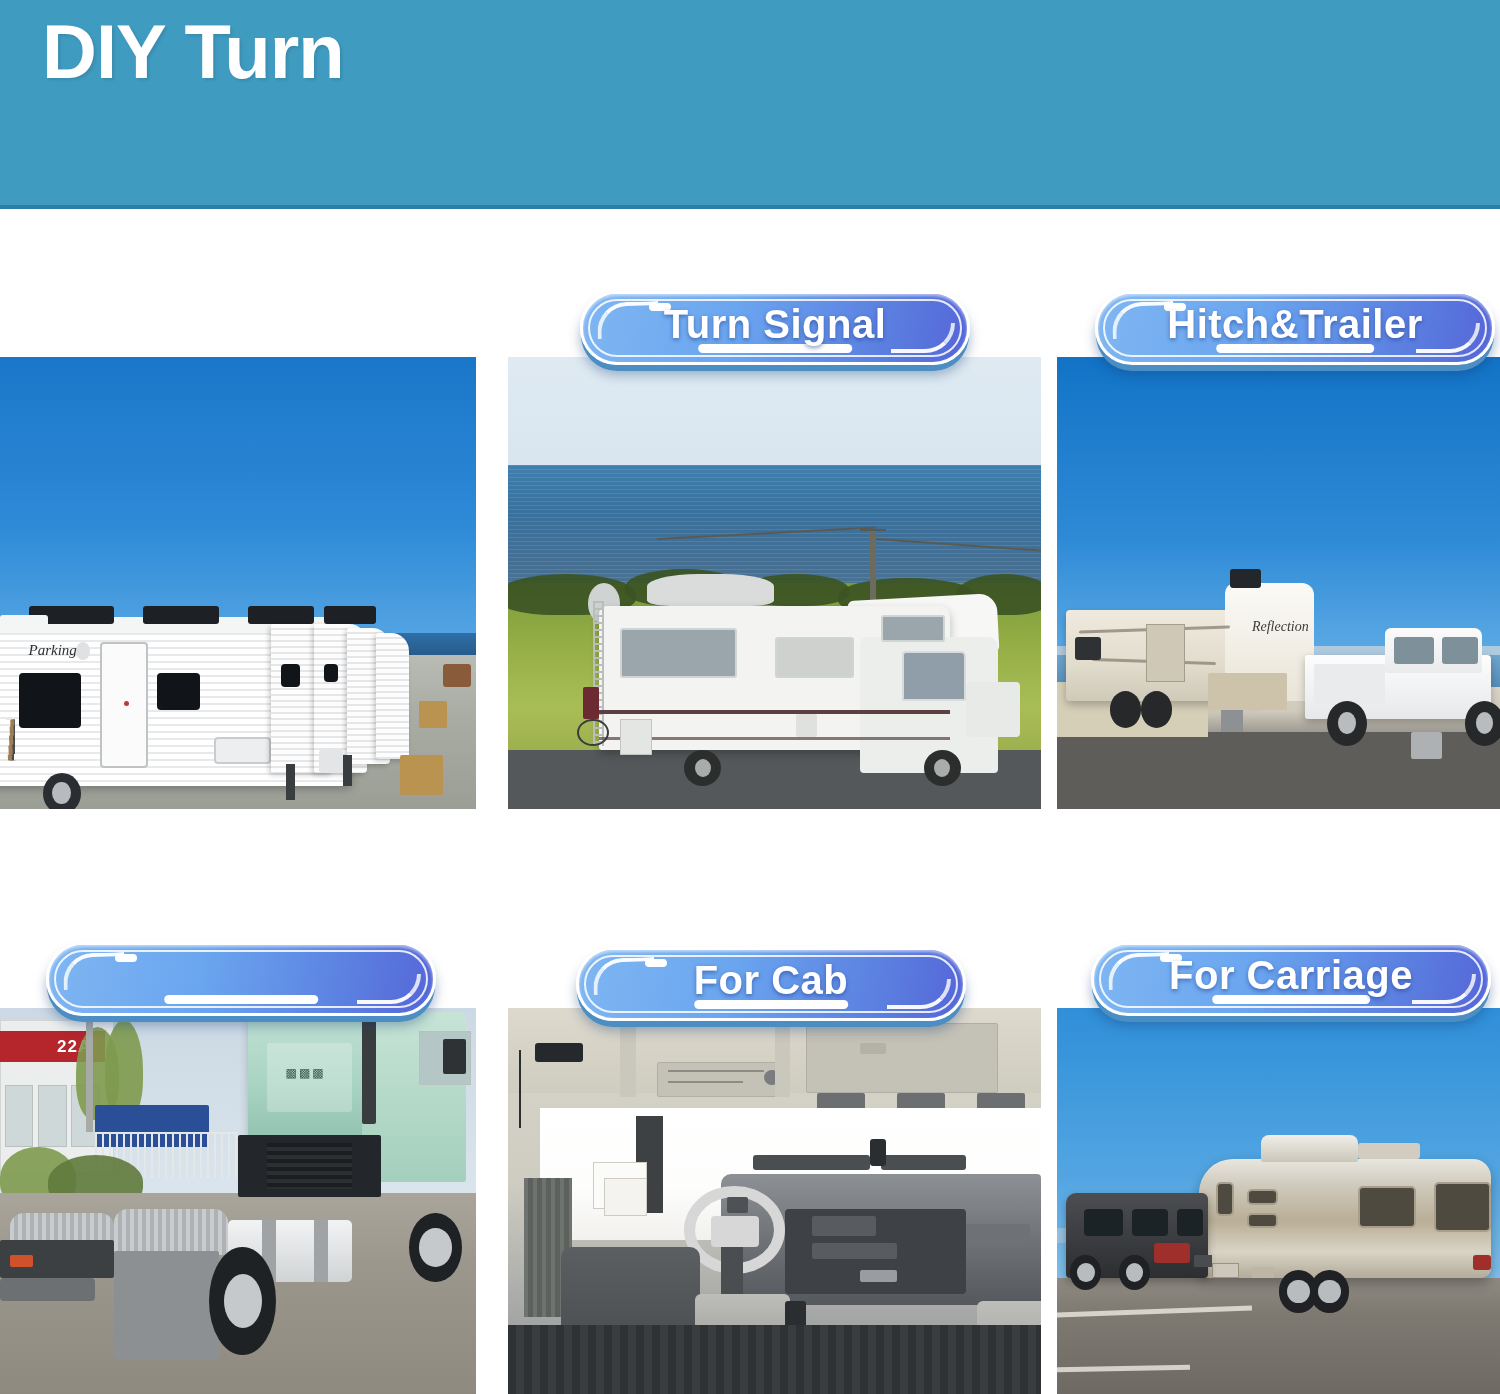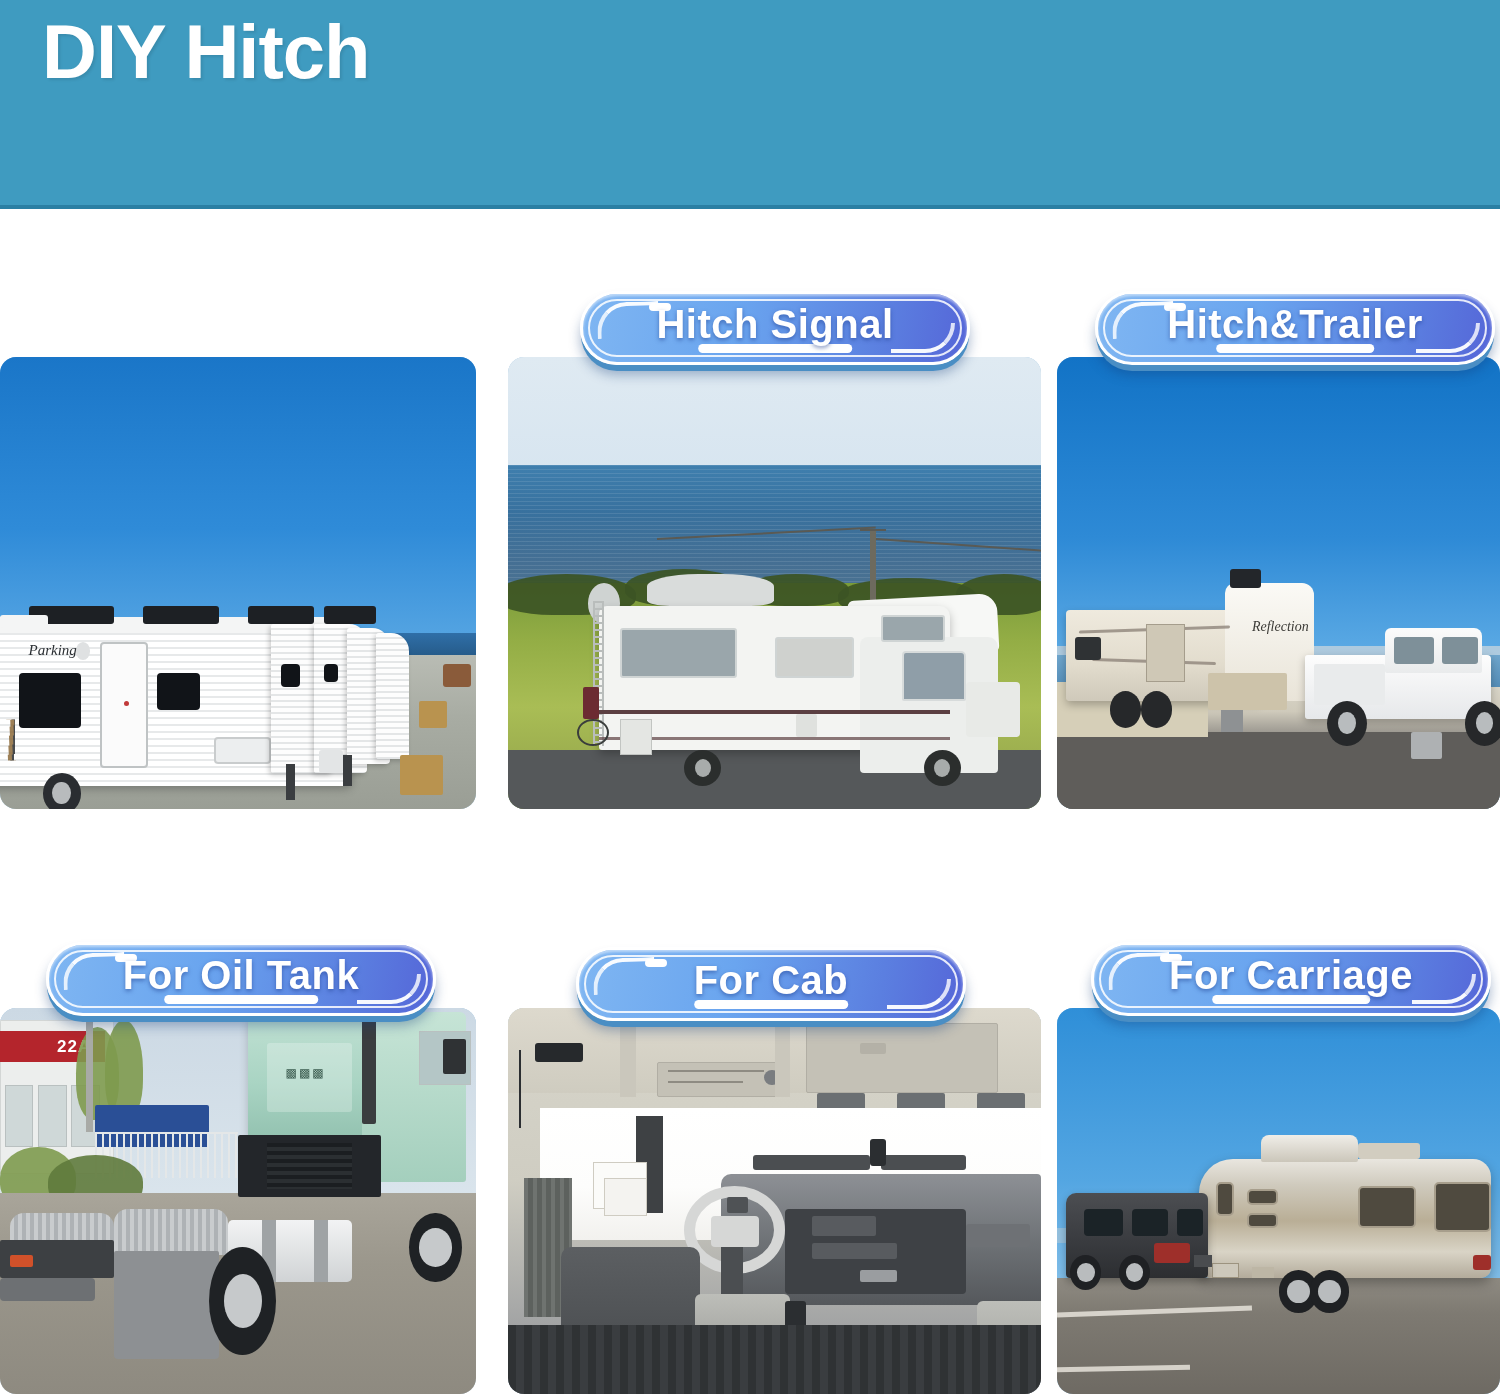--- a/index.html
+++ b/index.html
@@ -27,21 +27,21 @@
     position: absolute; left: 580px; top: 112px;
     font-size: 50px; font-weight: bold; color: #ffffff;
     letter-spacing: 0px; line-height: 1;
     text-shadow: 2px 2px 3px rgba(0,0,0,.10);
   }
 
   
   .cell { position: absolute; }
   .photo {
     position: absolute; left: 0; top: 0; width: 100%; height: 100%;
-    overflow: hidden; background: #9cc3e0; border-radius: 16px;
+    overflow: hidden; background: #9cc3e0;
   }
 
   
   .badge {
     position: absolute; z-index: 9;
     height: 74px; border-radius: 40px;
     background: linear-gradient(100deg, #7fb6f2 0%, #6aa5ef 40%, #5b7fe0 78%, #5566d8 100%);
     border: 3px solid #ffffff;
     box-shadow: 0 7px 0 -1px #4a8ec4, 0 10px 12px rgba(20,60,120,.35),
                 inset 0 2px 3px rgba(255,255,255,.55);
@@ -248,21 +248,21 @@
   .s6-tail { background:#9e2f2a; border-radius:3px; }
   .s6-wheel6 { background:#1f2124; border-radius:50%; }
   .s6-rim6 { background:#b9bcbe; border-radius:50%; }
 </style>
 </head>
 <body>
 
 <div id="page">
 
   <div class="header">
-    <div class="header-title">DIY Hitch</div>
+    <div class="header-title">DIY Turn</div>
   </div>
 
   <div class="cell" style="left:0px; top:357px; width:476px; height:452px;">
     <div class="photo">
       <div class="sky s1-sky"></div>
       <div class="lay s1-sea"></div>
       <div class="lay s1-ground"></div>
 
       <div class="lay s1-body"></div>
       <div class="lay s1-roof"></div>
@@ -340,21 +340,21 @@
       <div class="lay" style="left:35%; top:89%; width:3%; height:4%; background:#a8acab; border-radius:50%;"></div>
       <div class="lay" style="left:78%; top:87%; width:7%; height:8%; background:#2b2e2d; border-radius:50%;"></div>
       <div class="lay" style="left:80%; top:89%; width:3%; height:4%; background:#a8acab; border-radius:50%;"></div>
       <div class="lay" style="left:86%; top:72%; width:10%; height:12%; background:#e8eae7; border-radius:4px;"></div>
     </div>
     <div class="badge" style="left:72px; top:-66px; width:390px;">
       <div class="badge-outline"></div>
       <div class="badge-gloss"></div>
       <div class="badge-dot"></div>
       <div class="badge-swoosh"></div>
-      <div class="badge-label">Hitch Signal</div>
+      <div class="badge-label">Turn Signal</div>
       <div class="badge-underline"></div>
     </div>
   </div>
 
   <div class="cell" style="left:1057px; top:357px; width:443px; height:452px;">
     <div class="photo">
       <div class="sky s3-sky"></div>
       <div class="lay s3-far"></div>
       <div class="lay s3-water"></div>
       <div class="lay s3-pad"></div>
@@ -439,21 +439,20 @@
       <div class="lay s4-rim" style="left:47%; top:69%; width:8%; height:14%;"></div>
       <div class="lay s4-wheel4" style="left:86%; top:53%; width:11%; height:18%;"></div>
       <div class="lay s4-rim" style="left:88%; top:57%; width:7%; height:10%;"></div>
       <div class="lay" style="left:0%; top:70%; width:20%; height:6%; background:#6d7073; border-radius:4px;"></div>
     </div>
     <div class="badge" style="left:46px; top:-66px; width:390px;">
       <div class="badge-outline"></div>
       <div class="badge-gloss"></div>
       <div class="badge-dot"></div>
       <div class="badge-swoosh"></div>
-      <div class="badge-label">For Oil Tank</div>
       <div class="badge-underline"></div>
     </div>
   </div>
 
   <div class="cell" style="left:508px; top:1008px; width:533px; height:386px;">
     <div class="photo">
       <div class="sky s5-bg"></div>
       <div class="lay s5-ceil"></div>
       <div class="lay s5-panel" style="left:28%; top:14%; width:24%; height:9%;"></div>
       <div class="lay" style="left:30%; top:16%; width:18%; height:2px; background:#8e8b82;"></div>

